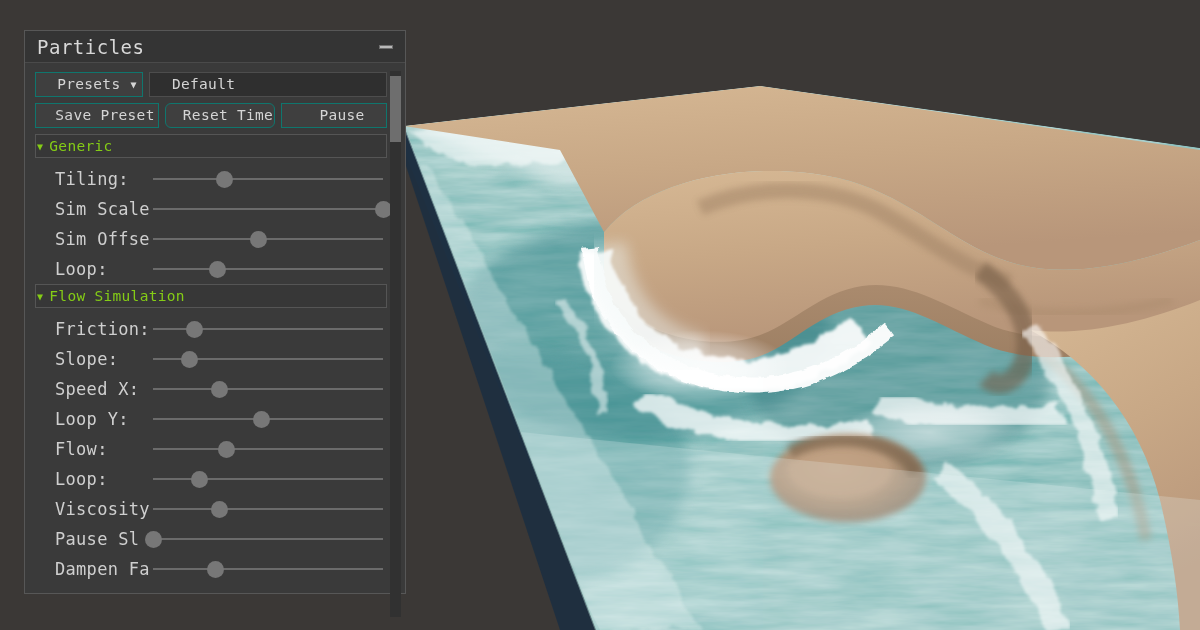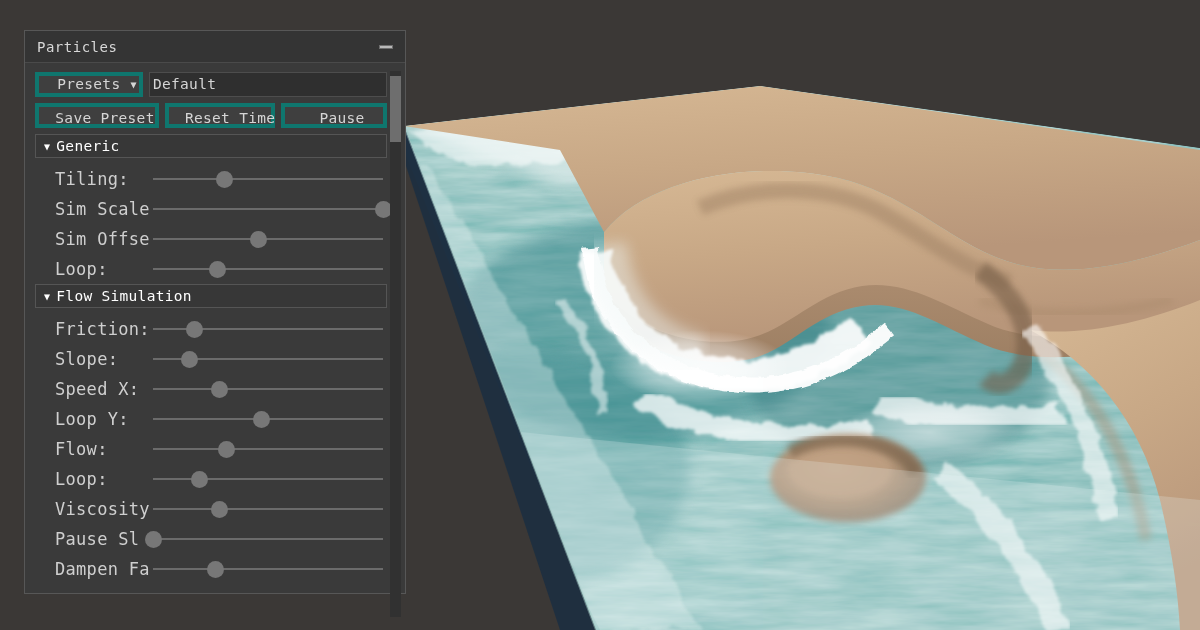--- a/index.html
+++ b/index.html
@@ -31,21 +31,21 @@
   }
   #panel-header{
     height:32px;
     background:#343434;
     border-bottom:1px solid #4a4a4a;
     display:flex;align-items:center;
     padding:0 12px;
     box-sizing:border-box;
     position:relative;
   }
-  #panel-title{font-size:14px;letter-spacing:.5px;color:#d8d8d8;}
+  #panel-title{font-size:19px;letter-spacing:.5px;color:#d8d8d8;}
   #minimize-btn{
     position:absolute;right:12px;top:50%;
     transform:translateY(-50%);
     width:14px;height:4px;
     background:#b9b9b9;
     border:1px solid #6d6d6d;
     box-sizing:border-box;
     cursor:pointer;
   }
 
@@ -53,21 +53,21 @@
     position:absolute;top:33px;left:0;right:0;bottom:0;
     padding:8px 10px 0 10px;
     box-sizing:border-box;
     overflow:hidden;
   }
   #content{position:relative;width:352px;}
 
   .row{display:flex;gap:6px;margin-bottom:6px;}
   .btn{
     background:#3f3f3f;
-    border:4px solid #0f766e;
+    border:1px solid #0f766e;
     color:#d5d5d5;
     font-family:inherit;
     font-size:14.5px;
     height:25px;
     line-height:23px;
     text-align:center;
     box-sizing:border-box;
     cursor:pointer;
     white-space:nowrap;
     letter-spacing:.3px;
@@ -76,37 +76,37 @@
   #presets-btn{width:108px;display:flex;align-items:center;justify-content:center;gap:10px;}
   #presets-btn .caret{font-size:10px;line-height:1;}
   #preset-name-field{
     flex:1;
     background:#2f2f2f;
     border:1px solid #4d4d4d;
     color:#d5d5d5;
     font-family:inherit;font-size:14.5px;
     height:25px;line-height:23px;
     box-sizing:border-box;
-    padding-left:3px;
+    padding-left:22px;
     letter-spacing:.3px;
     cursor:text;
   }
   #save-preset-btn{width:124px;}
-  #reset-time-btn{width:110px;}
+  #reset-time-btn{width:110px;border-radius:6px;}
   #pause-btn{flex:1;}
 
   .section-header{
     background:#373737;
     border:1px solid #555;
     box-sizing:border-box;
     height:24px;
     line-height:22px;
     font-size:14.5px;
-    color:#ffffff;
-    padding-left:8px;
+    color:#84cc16;
+    padding-left:1px;
     margin-bottom:6px;
     cursor:pointer;
     letter-spacing:.3px;
     white-space:nowrap;
     overflow:hidden;
   }
   .section-header .tri{font-size:10px;margin-right:6px;display:inline-block;vertical-align:1px;}
 
   .slider-row{
     height:30px;

